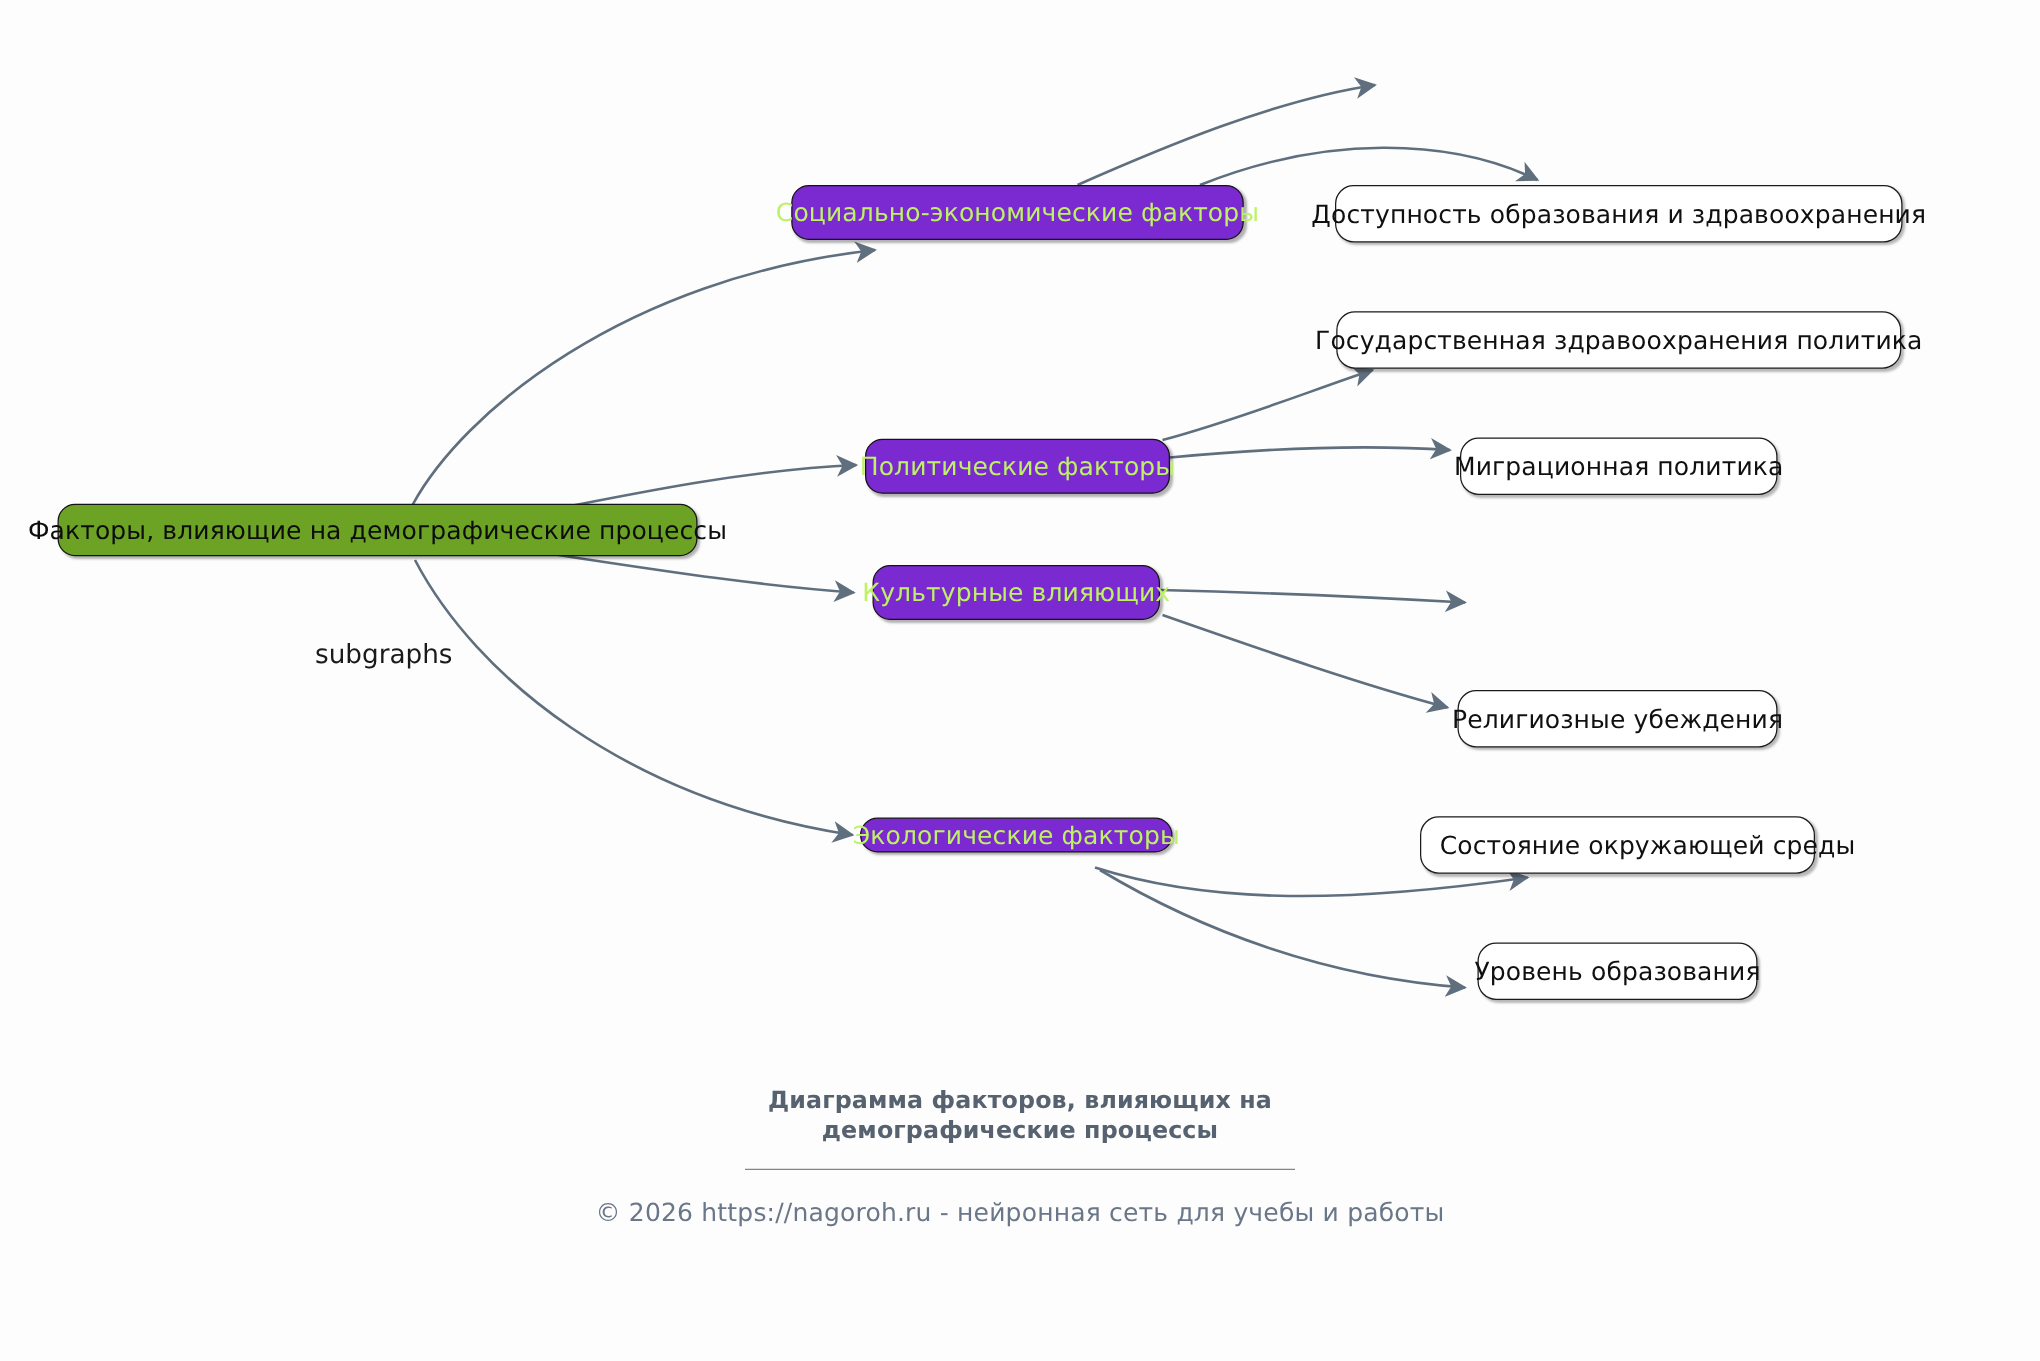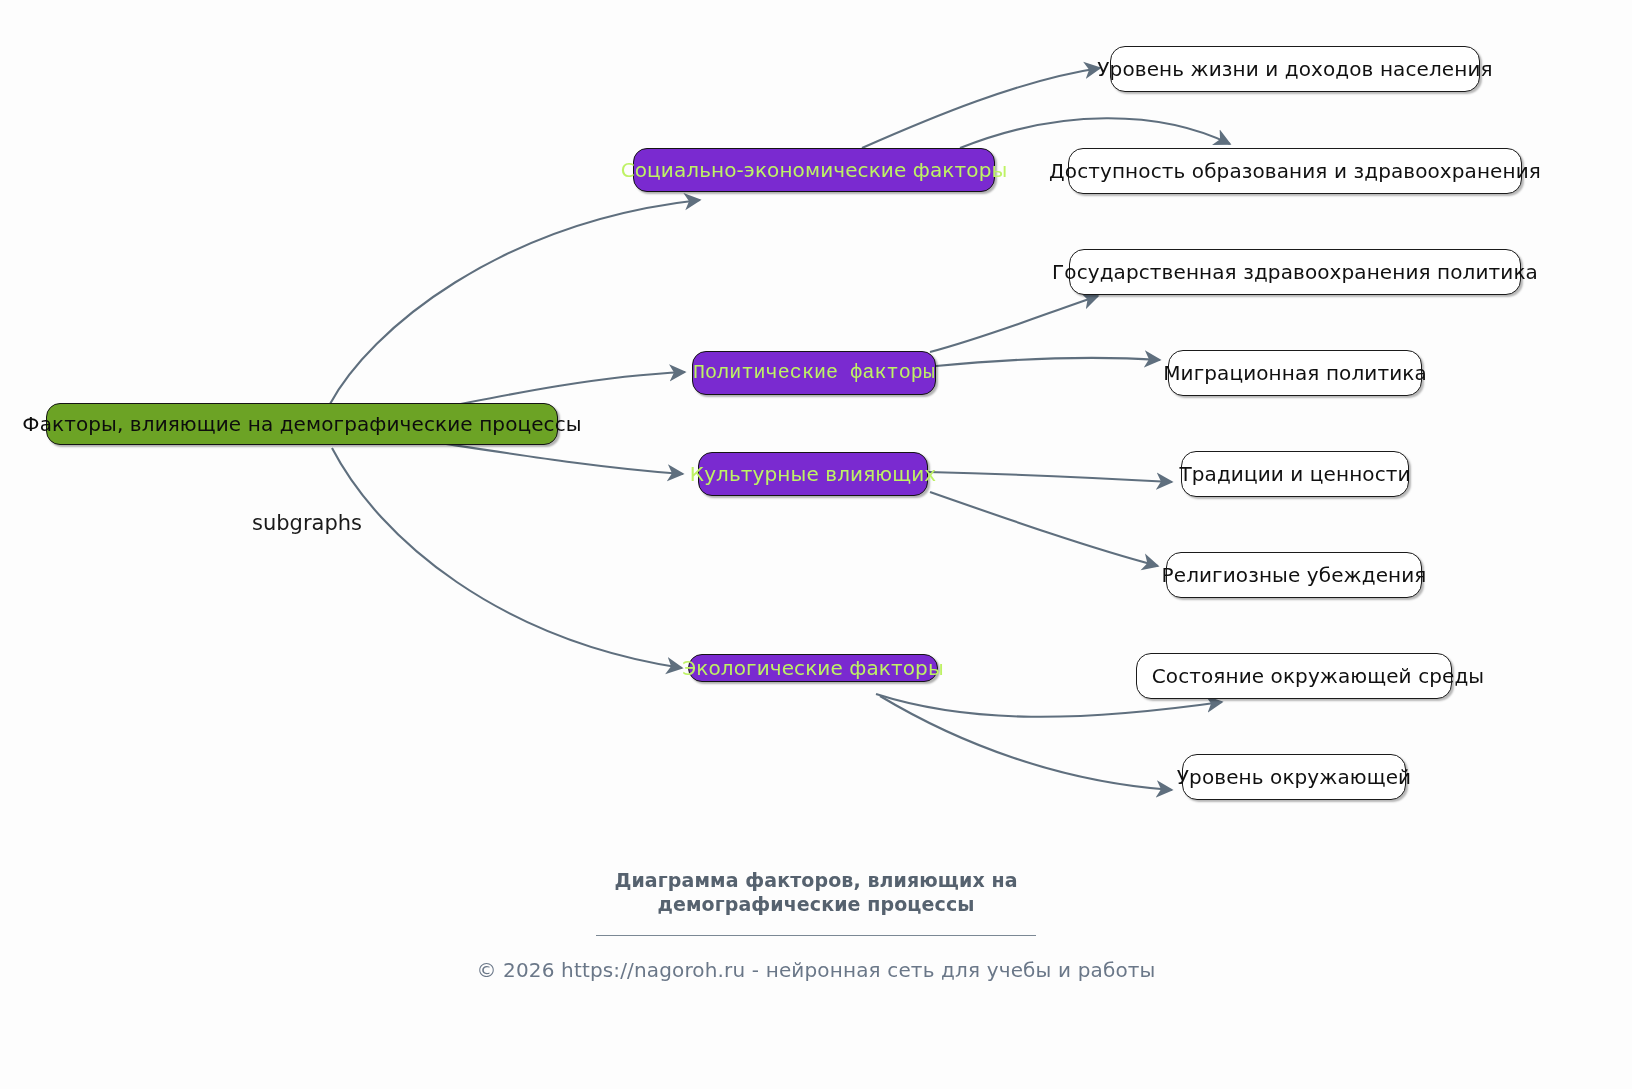--- a/index.html
+++ b/index.html
@@ -131,62 +131,56 @@
   <div class="node node-root" style="left:46px; top:403px; width:512px; height:42px;">
     <span>Факторы, влияющие на демографические процессы</span>
   </div>
 
   <div class="subgraph-label" style="left:252px; top:511px;">subgraphs</div>
 
   <div class="node node-branch" style="left:633px; top:148px; width:362px; height:44px;">
     <span>Социально-экономические факторы</span>
   </div>
 
-  <div class="node node-branch" style="left:692px; top:351px; width:244px; height:44px;font-family:Liberation Mono, monospace;">
+  <div class="node node-branch" style="left:692px; top:351px; width:244px; height:44px;">
     <span>Политические факторы</span>
   </div>
 
   <div class="node node-branch" style="left:698px; top:452px; width:230px; height:44px;">
     <span>Культурные влияющих</span>
   </div>
 
   <div class="node node-branch" style="left:688px; top:654px; width:250px; height:28px;">
     <span>Экологические факторы</span>
   </div>
 
-  <div class="node node-leaf" style="left:1110px; top:46px; width:370px; height:46px;">
-    <span>Уровень жизни и доходов населения</span>
-  </div>
 
   <div class="node node-leaf" style="left:1068px; top:148px; width:454px; height:46px;">
     <span>Доступность образования и здравоохранения</span>
   </div>
 
   <div class="node node-leaf" style="left:1069px; top:249px; width:452px; height:46px;">
     <span>Государственная здравоохранения политика</span>
   </div>
 
   <div class="node node-leaf" style="left:1168px; top:350px; width:254px; height:46px;">
     <span>Миграционная политика</span>
   </div>
 
-  <div class="node node-leaf" style="left:1181px; top:451px; width:228px; height:46px;">
-    <span>Традиции и ценности</span>
-  </div>
 
   <div class="node node-leaf" style="left:1166px; top:552px; width:256px; height:46px;">
     <span>Религиозные убеждения</span>
   </div>
 
   <div class="node node-leaf" style="left:1136px; top:653px; width:316px; height:46px;padding-left:48px;">
     <span>Состояние окружающей среды</span>
   </div>
 
   <div class="node node-leaf" style="left:1182px; top:754px; width:224px; height:46px;">
-    <span>Уровень окружающей</span>
+    <span>Уровень образования</span>
   </div>
 
   <div id="footer">
     <div class="footer-title">
       <div>Диаграмма факторов, влияющих на</div>
       <div>демографические процессы</div>
     </div>
     <div class="footer-rule"></div>
     <div class="footer-copy">© 2026 https://nagoroh.ru - нейронная сеть для учебы и работы</div>
   </div>

